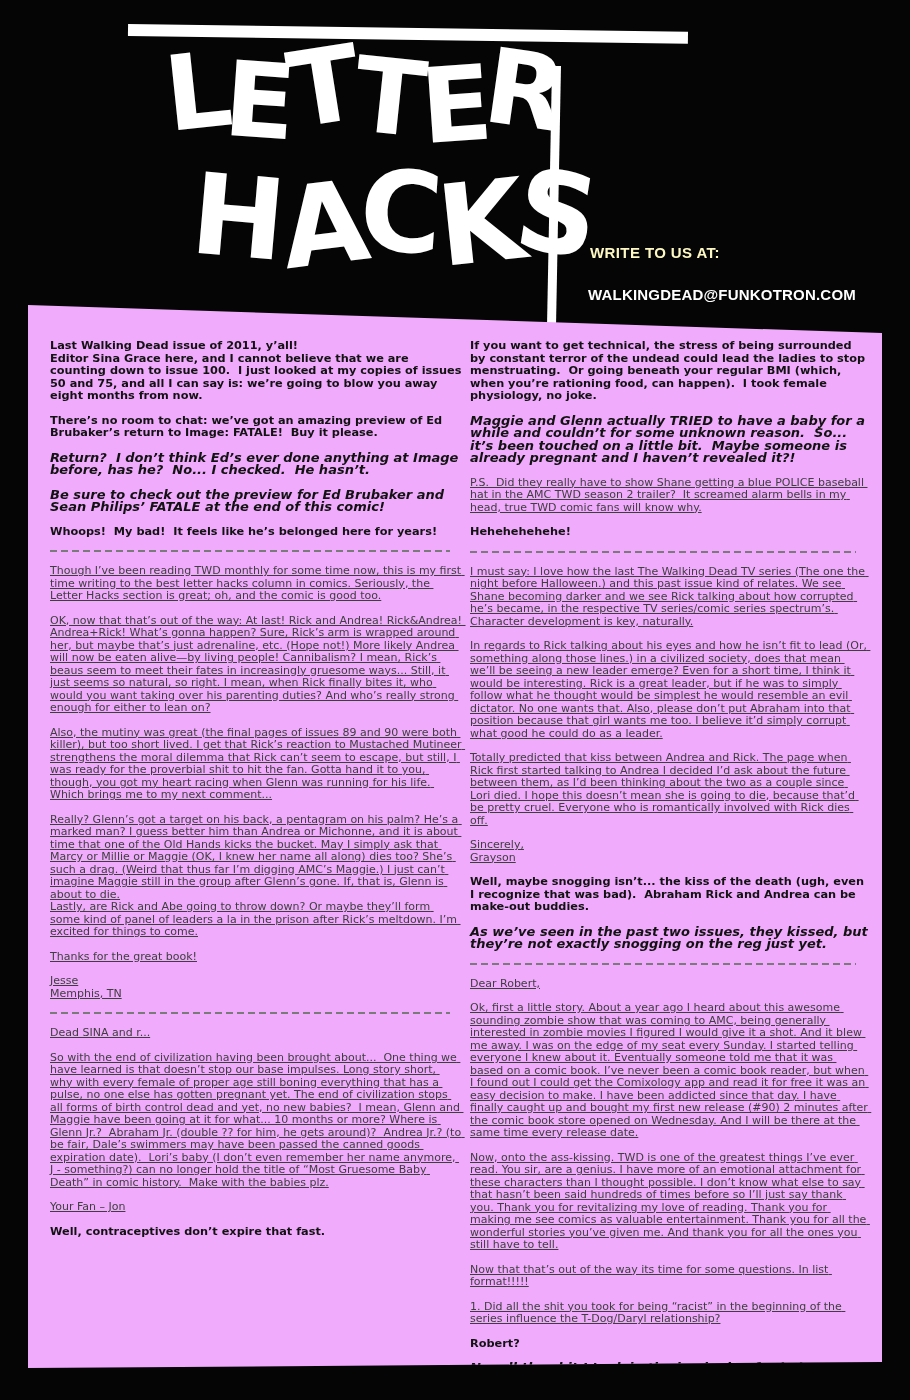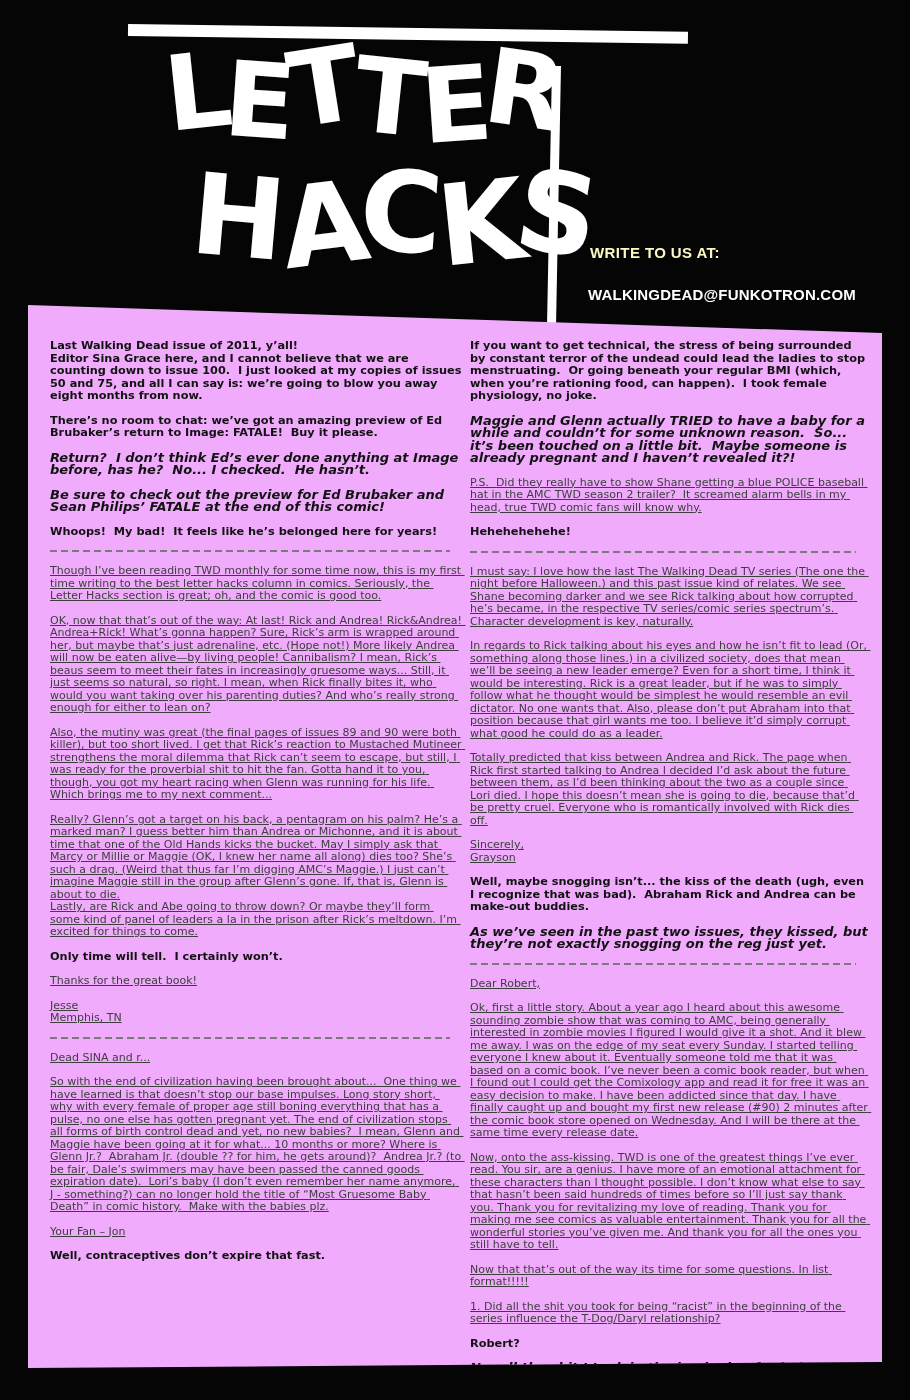--- a/index.html
+++ b/index.html
@@ -62,21 +62,20 @@
         <p class="para p-ed">There’s no room to chat: we’ve got an amazing preview of Ed Brubaker’s return to Image: FATALE!  Buy it please.</p>
         <p class="para p-ed-i">Return?  I don’t think Ed’s ever done anything at Image before, has he?  No... I checked.  He hasn’t.</p>
         <p class="para p-ed-i">Be sure to check out the preview for Ed Brubaker and Sean Philips’ FATALE at the end of this comic!</p>
         <p class="para p-ed">Whoops!  My bad!  It feels like he’s belonged here for years!</p>
         <div class="divider"></div>
         <p class="para p-reader">Though I’ve been reading TWD monthly for some time now, this is my first time writing to the best letter hacks column in comics. Seriously, the Letter Hacks section is great; oh, and the comic is good too.</p>
         <p class="para p-reader">OK, now that that’s out of the way: At last! Rick and Andrea! Rick&amp;Andrea! Andrea+Rick! What’s gonna happen? Sure, Rick’s arm is wrapped around her, but maybe that’s just adrenaline, etc. (Hope not!) More likely Andrea will now be eaten alive—by living people! Cannibalism? I mean, Rick’s beaus seem to meet their fates in increasingly gruesome ways... Still, it just seems so natural, so right. I mean, when Rick finally bites it, who would you want taking over his parenting duties? And who’s really strong enough for either to lean on?</p>
         <p class="para p-reader">Also, the mutiny was great (the final pages of issues 89 and 90 were both killer), but too short lived. I get that Rick’s reaction to Mustached Mutineer strengthens the moral dilemma that Rick can’t seem to escape, but still, I was ready for the proverbial shit to hit the fan. Gotta hand it to you, though, you got my heart racing when Glenn was running for his life. Which brings me to my next comment...</p>
         <p class="para p-reader">Really? Glenn’s got a target on his back, a pentagram on his palm? He’s a marked man? I guess better him than Andrea or Michonne, and it is about time that one of the Old Hands kicks the bucket. May I simply ask that Marcy or Millie or Maggie (OK, I knew her name all along) dies too? She’s such a drag. (Weird that thus far I’m digging AMC’s Maggie.) I just can’t imagine Maggie still in the group after Glenn’s gone. If, that is, Glenn is about to die.
 Lastly, are Rick and Abe going to throw down? Or maybe they’ll form some kind of panel of leaders a la in the prison after Rick’s meltdown. I’m excited for things to come.</p>
-        <p class="para p-ed">Only time will tell.  I certainly won’t.</p>
         <p class="para p-reader">Thanks for the great book!</p>
         <p class="para p-reader">Jesse
 Memphis, TN</p>
         <div class="divider"></div>
         <p class="para p-reader">Dead SINA and r...</p>
         <p class="para p-reader">So with the end of civilization having been brought about...  One thing we have learned is that doesn’t stop our base impulses. Long story short, why with every female of proper age still boning everything that has a pulse, no one else has gotten pregnant yet. The end of civilization stops all forms of birth control dead and yet, no new babies?  I mean, Glenn and Maggie have been going at it for what... 10 months or more? Where is Glenn Jr.?  Abraham Jr. (double ?? for him, he gets around)?  Andrea Jr.? (to be fair, Dale’s swimmers may have been passed the canned goods expiration date).  Lori’s baby (I don’t even remember her name anymore, J - something?) can no longer hold the title of “Most Gruesome Baby Death” in comic history.  Make with the babies plz.</p>
         <p class="para p-reader">Your Fan – Jon</p>
         <p class="para p-ed">Well, contraceptives don’t expire that fast.</p>
       </div>
     <div class="col col-right" id="col-right">

